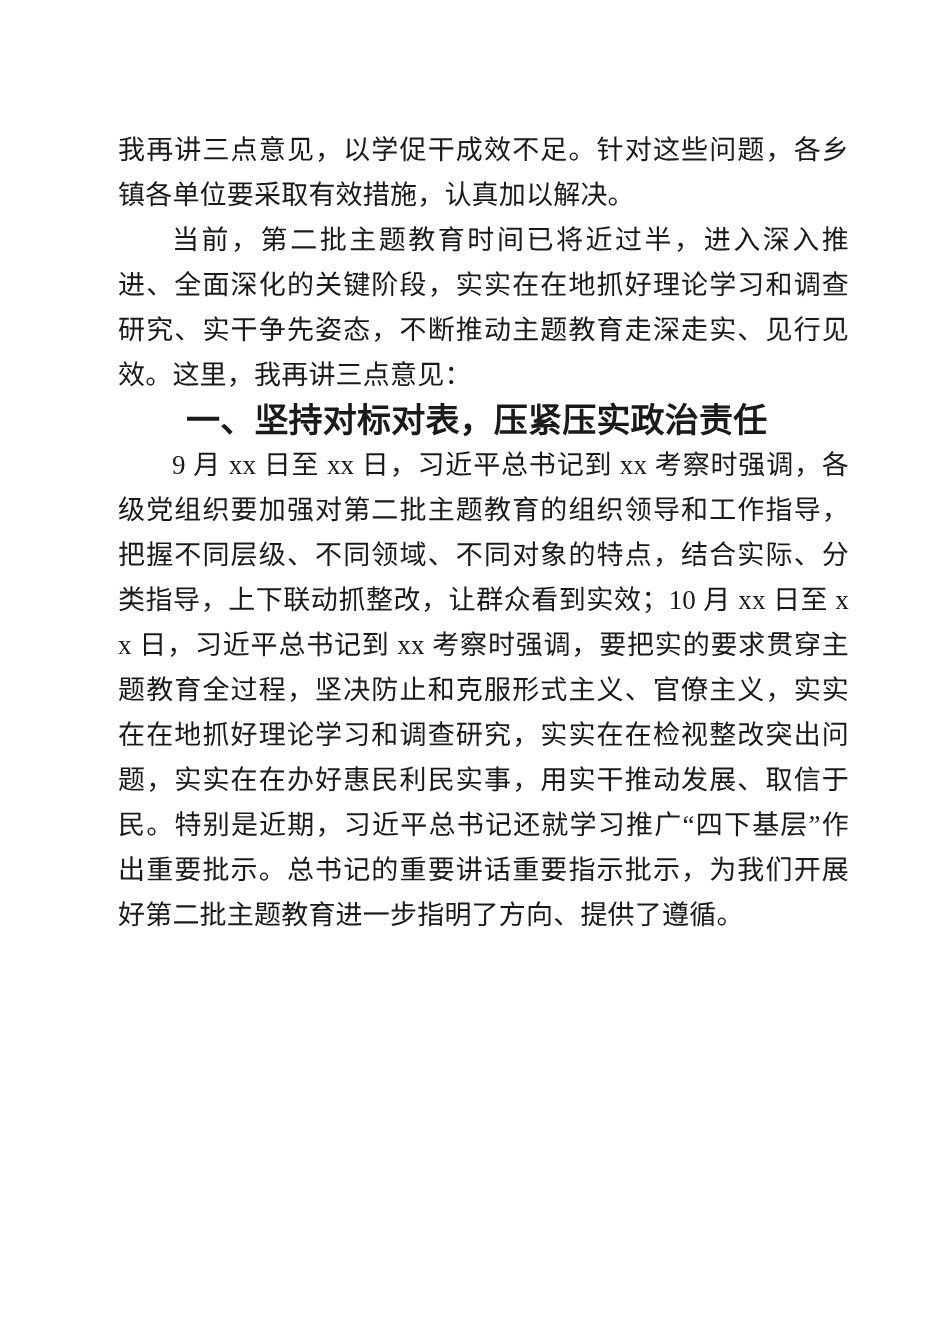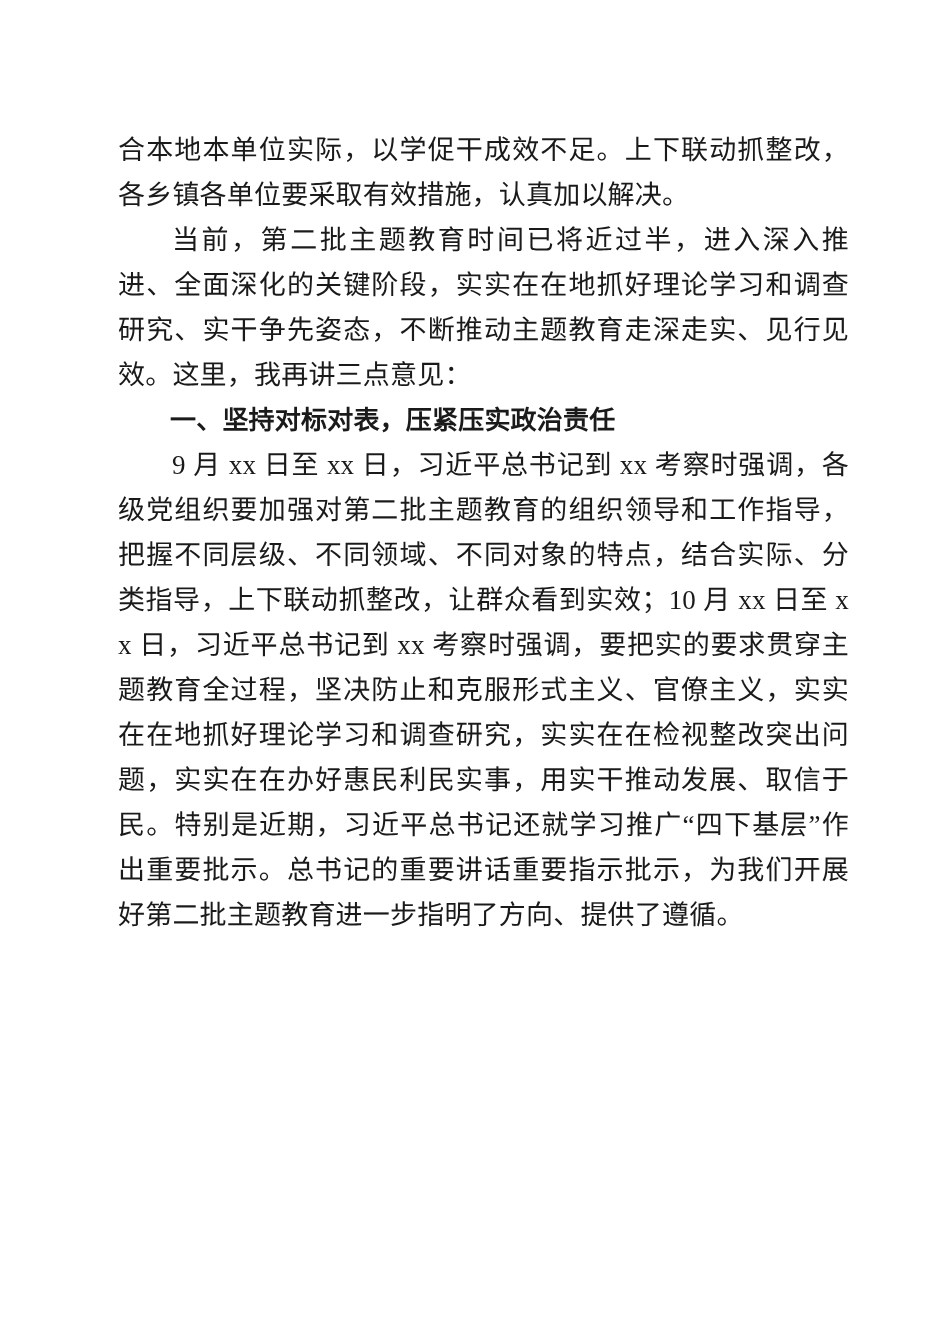--- a/index.html
+++ b/index.html
@@ -33,31 +33,31 @@
   .indent {
     text-indent: 2em;
   }
   .emphasis {
     font-weight: bold;
   }
   .heading {
     margin: 0;
     font-family: "Liberation Sans", "DejaVu Sans", sans-serif;
     font-weight: bold;
-    font-size: 26px;
+    font-size: 34px;
     line-height: 45px;
     text-indent: 2em;
     text-align: justify;
     letter-spacing: 0.2px;
     word-break: break-all;
   }
 </style>
 </head>
 <body>
 
 <div class="page">
   <div class="content">
-    <p class="para">合本地本单位实际，以学促干成效不足。上下联动抓整改，各乡镇各单位要采取有效措施，认真加以解决。</p>
+    <p class="para">我再讲三点意见，以学促干成效不足。针对这些问题，各乡镇各单位要采取有效措施，认真加以解决。</p>
     <p class="para indent">当前，第二批主题教育时间已将近过半，进入深入推进、全面深化的关键阶段，实实在在地抓好理论学习和调查研究、实干争先姿态，不断推动主题教育走深走实、见行见效。这里，我再讲三点意见：</p>
     <h2 class="heading">一、坚持对标对表，压紧压实政治责任</h2>
     <p class="para indent">9 月 xx 日至 xx 日，习近平总书记到 xx 考察时强调，各级党组织要加强对第二批主题教育的组织领导和工作指导，把握不同层级、不同领域、不同对象的特点，结合实际、分类指导，上下联动抓整改，让群众看到实效；10 月 xx 日至 xx 日，习近平总书记到 xx 考察时强调，要把实的要求贯穿主题教育全过程，坚决防止和克服形式主义、官僚主义，实实在在地抓好理论学习和调查研究，实实在在检视整改突出问题，实实在在办好惠民利民实事，用实干推动发展、取信于民。特别是近期，习近平总书记还就学习推广“四下基层”作出重要批示。总书记的重要讲话重要指示批示，为我们开展好第二批主题教育进一步指明了方向、提供了遵循。</p>
   </div>
 </div>
 
 </body></html>

